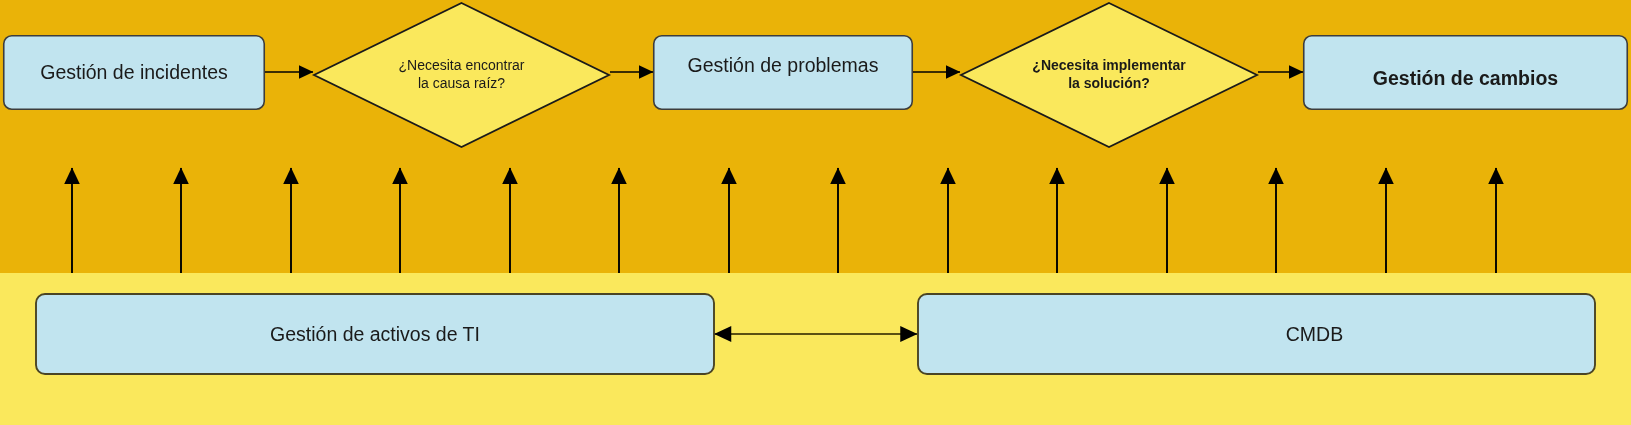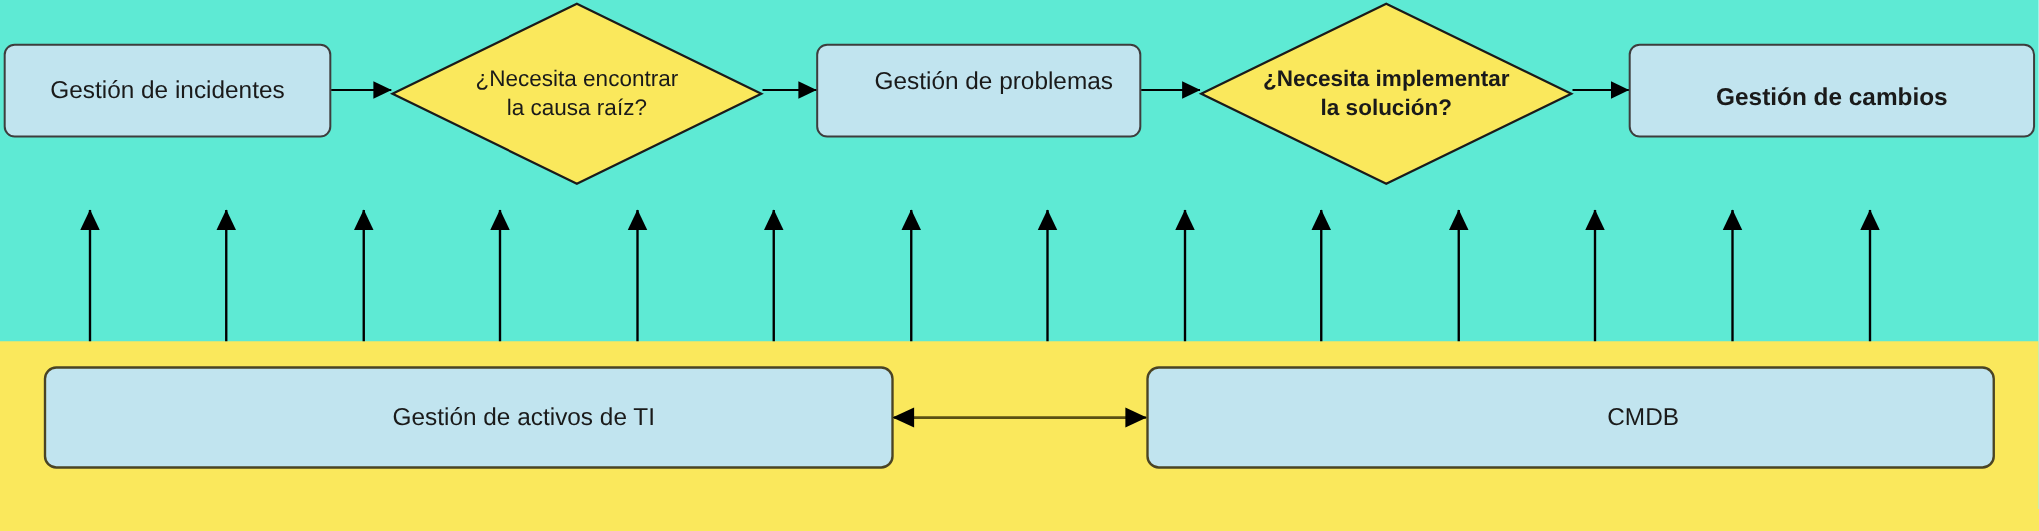--- a/index.html
+++ b/index.html
@@ -7,21 +7,21 @@
     padding: 0;
     background: #ffffff;
   }
   body {
     font-family: "Liberation Sans", sans-serif;
   }
   #canvas {
     position: relative;
     width: 1631px;
     height: 425px;
-    background: #5eead4;
+    background: #eab308;
     overflow: hidden;
   }
   #svg-layer {
     position: absolute;
     left: 0;
     top: 0;
     width: 1631px;
     height: 425px;
   }
   .node-label {
@@ -29,21 +29,21 @@
     display: flex;
     align-items: center;
     justify-content: center;
     text-align: center;
     color: #1a1a1a;
     line-height: 1.28;
     pointer-events: none;
     white-space: pre-line;
   }
   .top-box-label { font-size: 19.5px; }
-  .diamond-label { font-size: 18px; }
+  .diamond-label { font-size: 14px; }
   .band-box-label { font-size: 19.5px; }
 </style>
 </head>
 <body>
 
 <div id="canvas">
 
   <svg id="svg-layer" viewBox="0 0 1631 425">
     <defs>
       <marker id="mk-arrow-end" markerWidth="9" markerHeight="9" refX="8.4" refY="4.5" orient="auto" markerUnits="strokeWidth">
@@ -101,21 +101,21 @@
 
     <g id="band-link-group" stroke="#5a5012" stroke-width="2.2" fill="none">
         <line x1="715" y1="334" x2="917" y2="334" marker-start="url(#mk-band-start)" marker-end="url(#mk-band-end)"></line>
       </g>
   </svg>
 
   <div id="labels-layer">
       <div class="node-label top-box-label" style="left: 3px; top: 35px; width: 262px; height: 75px;">Gestión de incidentes</div>
       <div class="node-label diamond-label" style="left: 313px; top: 2px; width: 297px; height: 146px;">¿Necesita encontrar
 la causa raíz?</div>
-      <div class="node-label top-box-label" style="left: 653px; top: 35px; width: 260px; height: 60px; margin-left: 12px;">Gestión de problemas</div>
+      <div class="node-label top-box-label" style="left: 653px; top: 35px; width: 260px; height: 60px;">Gestión de problemas</div>
       <div class="node-label diamond-label" style="left: 960px; top: 2px; width: 298px; height: 146px; font-weight: bold;">¿Necesita implementar
 la solución?</div>
       <div class="node-label top-box-label" style="left: 1303px; top: 35px; width: 325px; height: 87px; font-weight: bold;">Gestión de cambios</div>
-      <div class="node-label band-box-label" style="left: 35px; top: 293px; width: 680px; height: 82px; padding-left: 44px;">Gestión de activos de TI</div>
+      <div class="node-label band-box-label" style="left: 35px; top: 293px; width: 680px; height: 82px;">Gestión de activos de TI</div>
       <div class="node-label band-box-label" style="left: 917px; top: 293px; width: 795px; height: 82px;">CMDB</div>
     </div>
 
 </div>
 
 </body></html>

